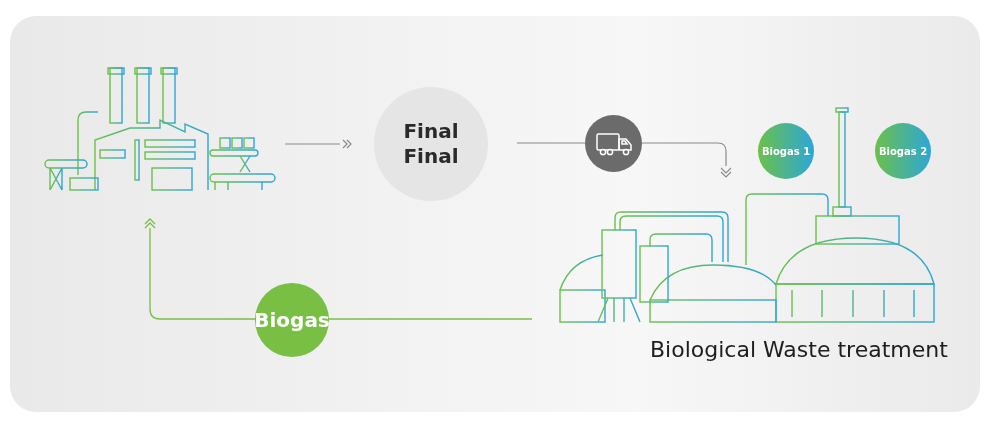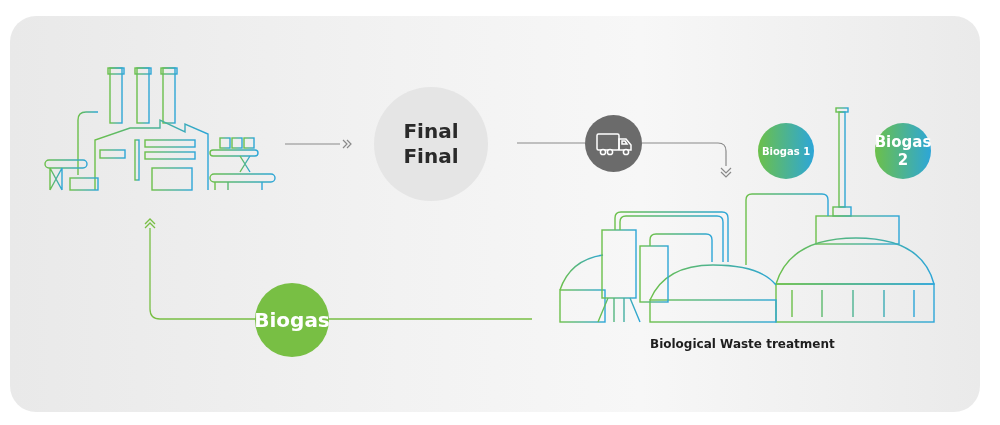--- a/index.html
+++ b/index.html
@@ -10,24 +10,24 @@
           background: linear-gradient(90deg, #e9e9e9 0%, #f2f2f2 40%, #f7f7f7 65%, #eaeaea 100%); }
   svg.diagram { position: absolute; left: 0; top: 0; }
   .node { position: absolute; border-radius: 50%; display: flex; align-items: center;
           justify-content: center; text-align: center; font-weight: bold; }
   .final-waste { left: 374px; top: 87px; width: 114px; height: 114px; background: #e5e5e5;
                  color: #2a2a2a; font-size: 20px; line-height: 25px; }
   .truck { left: 585px; top: 115px; width: 57px; height: 57px; background: #6b6b6b; }
   .bio1 { left: 758px; top: 123px; width: 56px; height: 56px;
           background: linear-gradient(90deg, #6cc04a, #2da6d8); color: #fff; font-size: 10px; }
   .bio2 { left: 875px; top: 123px; width: 56px; height: 56px;
-          background: linear-gradient(90deg, #6cc04a, #2da6d8); color: #fff; font-size: 15px; }
+          background: linear-gradient(90deg, #6cc04a, #2da6d8); color: #fff; font-size: 10px; }
   .biogas { left: 255px; top: 283px; width: 74px; height: 74px; background: #78bf44;
             color: #fff; font-size: 20px; }
-  .caption { position: absolute; left: 650px; top: 337px; font-size: 12px; font-weight: bold;
+  .caption { position: absolute; left: 650px; top: 337px; font-size: 22px; font-weight: normal;
              color: #1e1e1e; white-space: nowrap; }
 </style>
 </head>
 <body>
 
 <div class="card"></div>
 
 <svg class="diagram" width="1000" height="425" viewBox="0 0 1000 425">
   <defs>
     <linearGradient id="gb" x1="0" y1="0" x2="1" y2="0">

